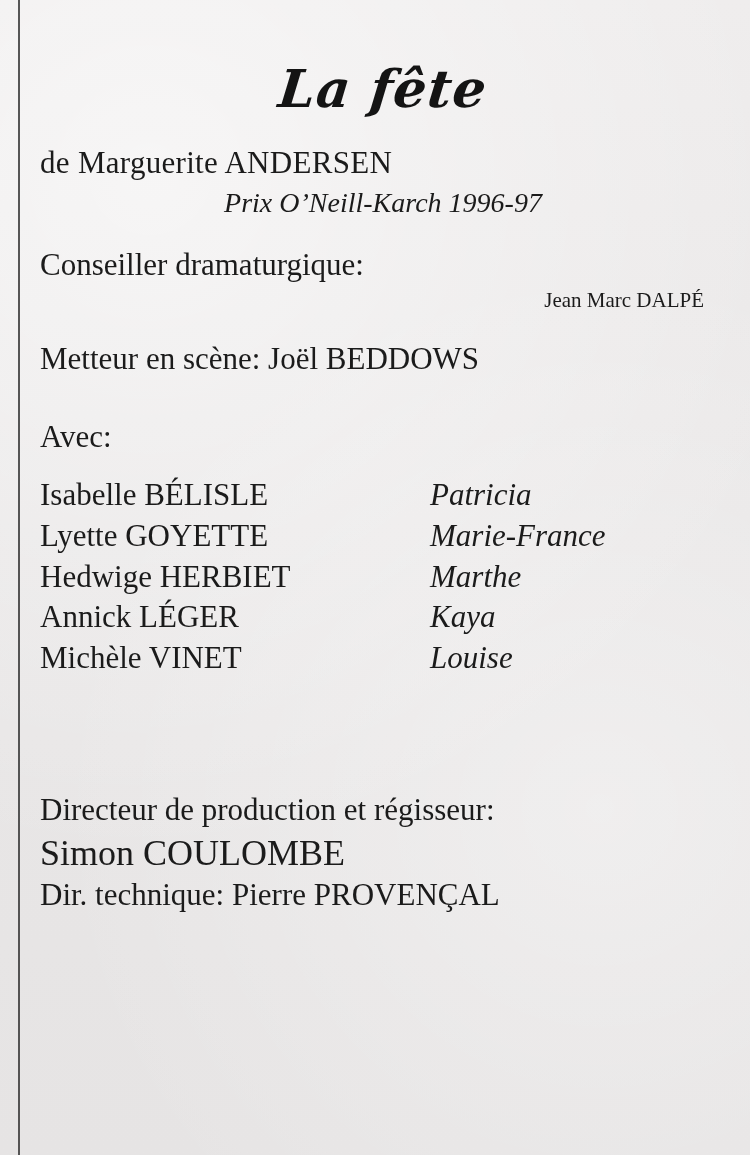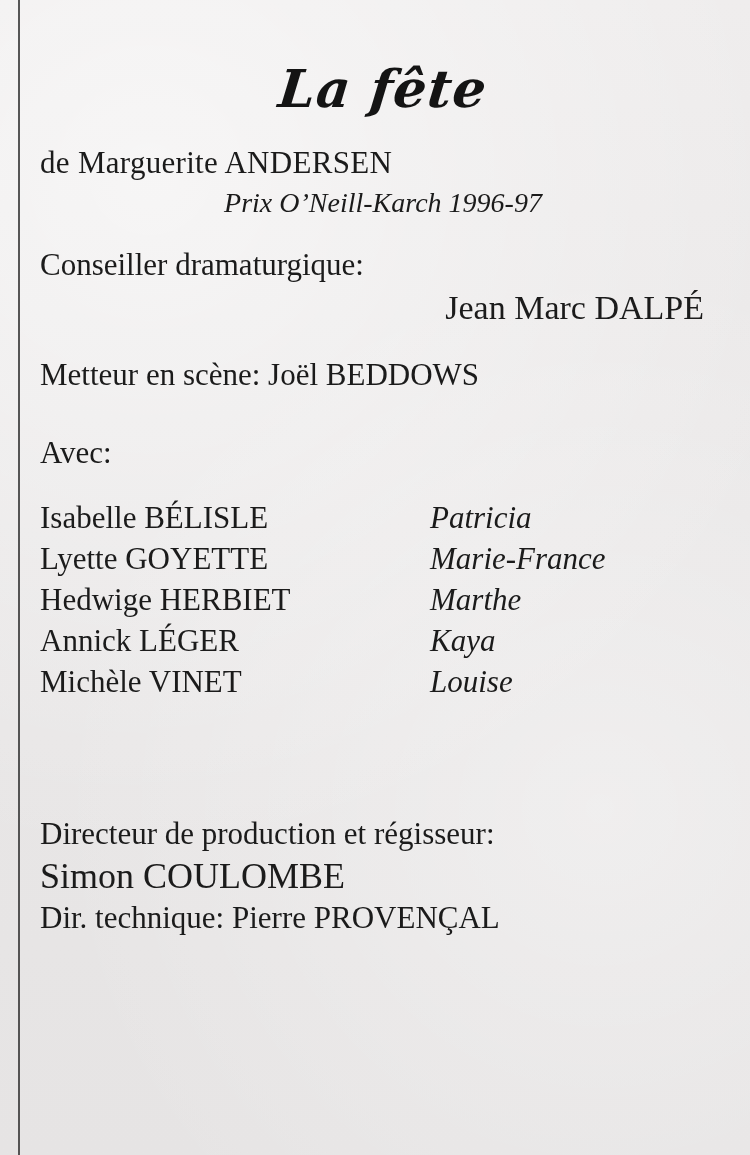--- a/index.html
+++ b/index.html
@@ -65,39 +65,39 @@
   }
 
   .block {
     margin-top: 27px;
   }
   .line-left {
     font-size: 31px;
     line-height: 1.25;
   }
   .line-right {
-    font-size: 34px;
+    font-size: 21px;
     line-height: 1.25;
     text-align: right;
     padding-right: 22px;
     margin-top: 2px;
   }
   .single-line {
     font-size: 31px;
     line-height: 1.25;
   }
 
   .avec {
     font-size: 31px;
     margin-top: 40px;
     padding-right: 80px;
   }
 
   .cast {
-    margin-top: 27px;
+    margin-top: 20px;
   }
   .cast-row {
     display: flex;
     font-size: 31px;
     line-height: 1.32;
   }
   .cast-actor {
     width: 390px;
     flex: 0 0 390px;
   }

